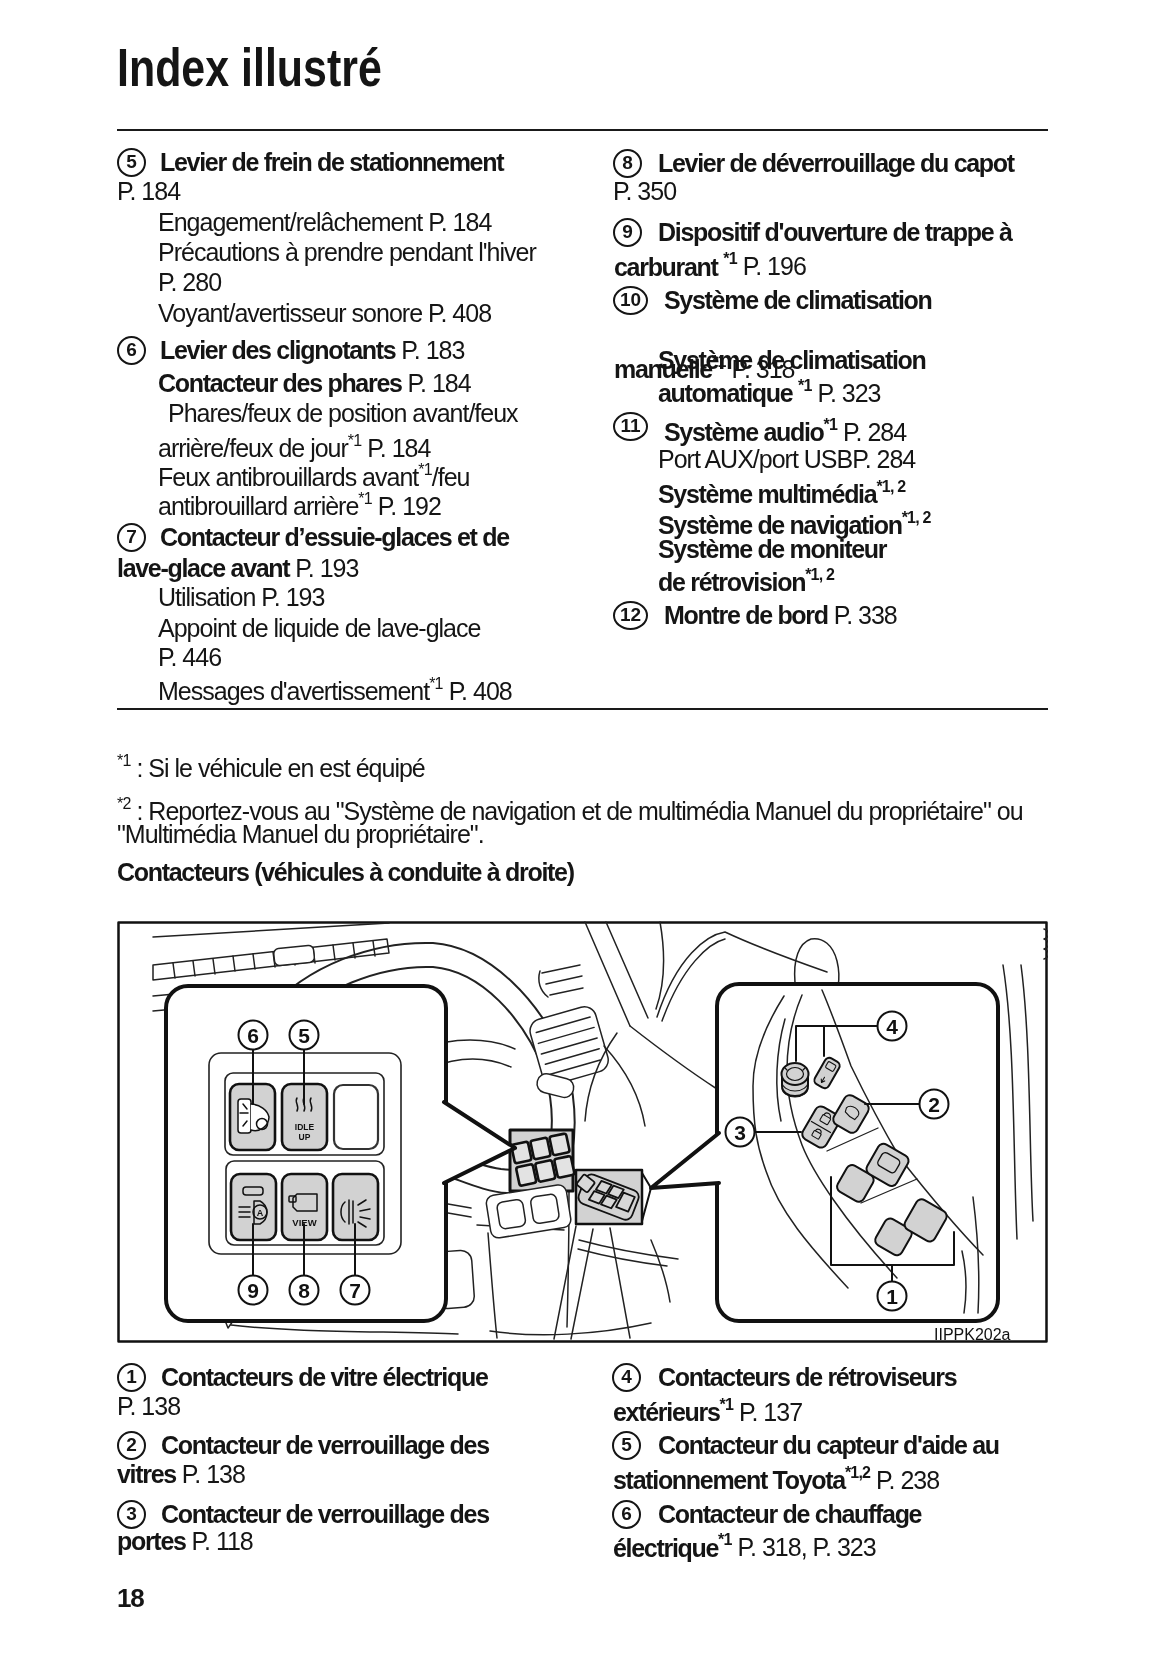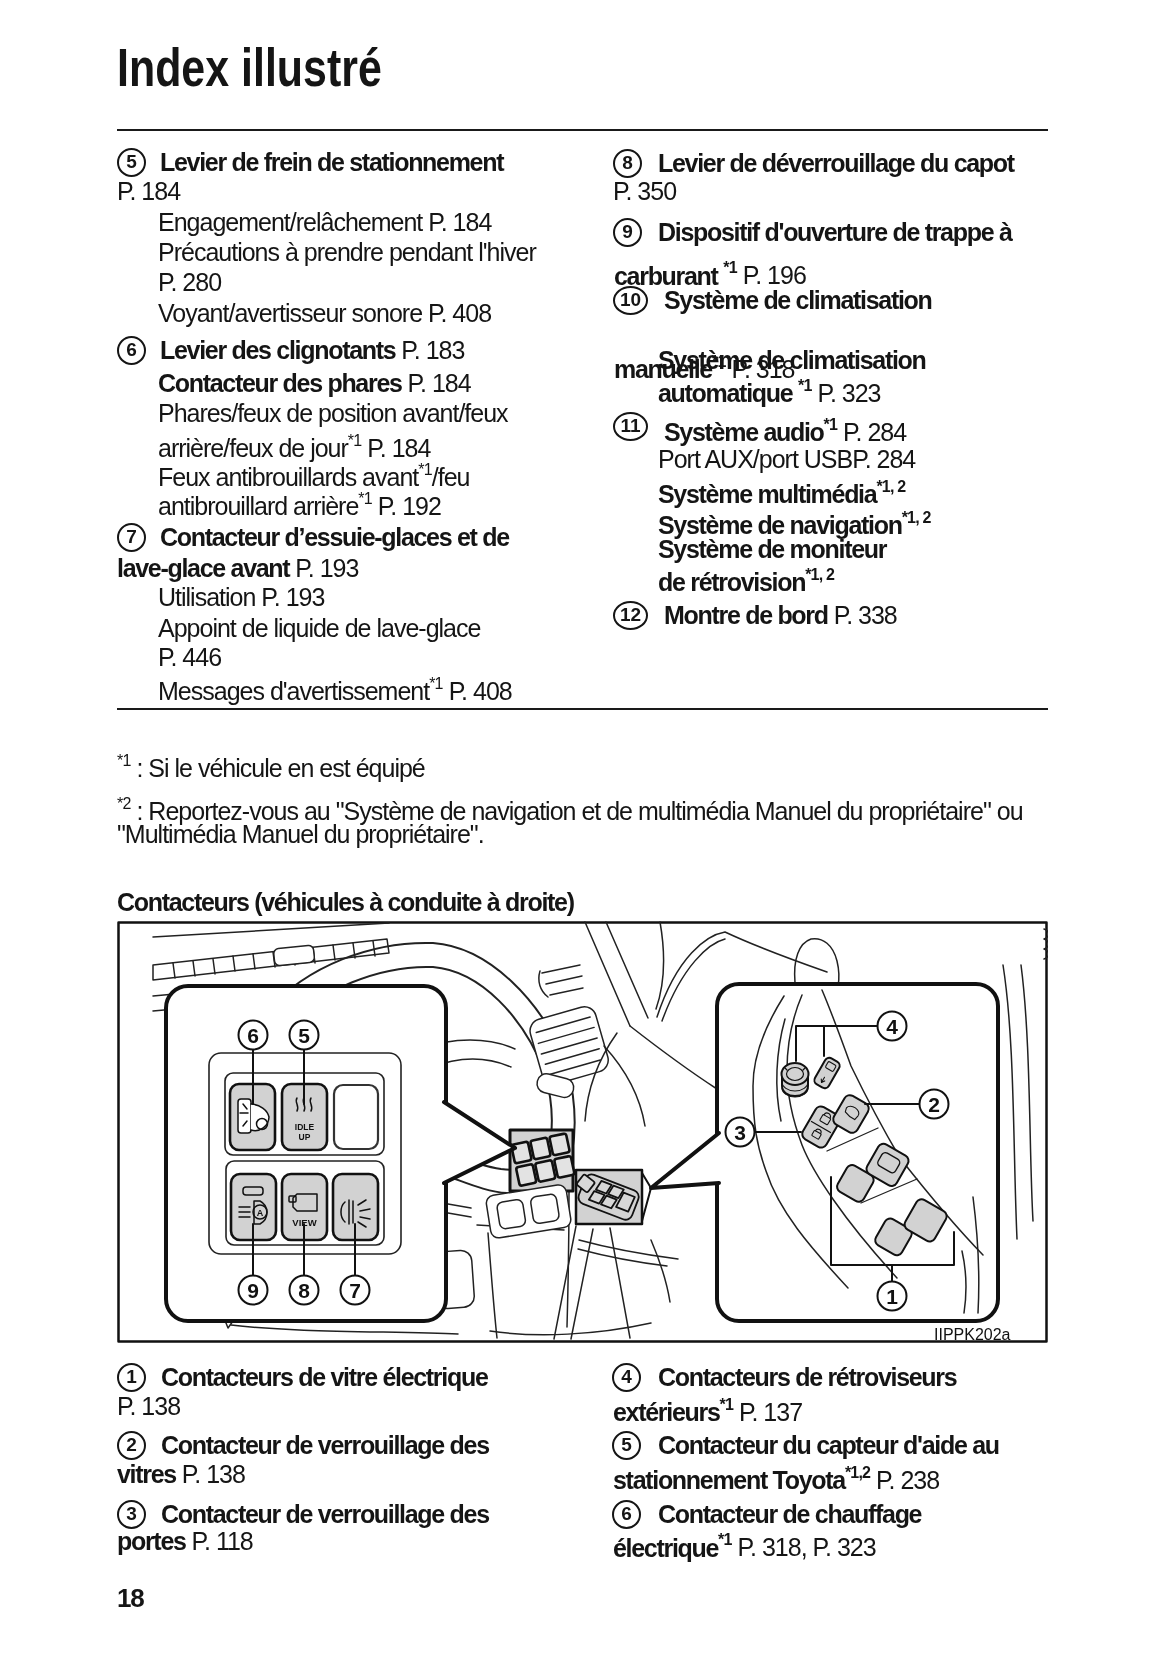--- a/index.html
+++ b/index.html
@@ -22,57 +22,57 @@
 <div class="cir" style="left:117px; top:148px;">5</div>
 <div class="ln b" style="left:160px; top:148.2px;">Levier de frein de stationnement</div>
 <div class="ln" style="left:117px; top:177px;">P. 184</div>
 <div class="ln" style="left:158px; top:207.9px;">Engagement/relâchement P. 184</div>
 <div class="ln" style="left:158px; top:237.6px;">Précautions à prendre pendant l'hiver</div>
 <div class="ln" style="left:158px; top:267.6px;">P. 280</div>
 <div class="ln" style="left:158px; top:298.5px;">Voyant/avertisseur sonore P. 408</div>
 <div class="cir" style="left:117px; top:335.6px;">6</div>
 <div class="ln" style="left:160px; top:335.6px;"><span class="b">Levier des clignotants</span> P. 183</div>
 <div class="ln" style="left:158px; top:368.6px;"><span class="b">Contacteur des phares</span> P. 184</div>
-<div class="ln" style="left:158px; top:398.7px;">Phares/feux de position avant/feux</div>
+<div class="ln" style="left:168px; top:398.7px;">Phares/feux de position avant/feux</div>
 <div class="ln" style="left:158px; top:428.3px;text-align:right;">arrière/feux de jour<sup>*1</sup> P. 184</div>
 <div class="ln" style="left:158px; top:457.2px;">Feux antibrouillards avant<sup>*1</sup>/feu</div>
 <div class="ln" style="left:158px; top:486px;">antibrouillard arrière<sup>*1</sup> P. 192</div>
 <div class="cir" style="left:117px; top:523.1px;">7</div>
 <div class="ln b" style="left:160px; top:523.1px;">Contacteur d’essuie-glaces et de</div>
 <div class="ln" style="left:117px; top:554px;"><span class="b">lave-glace avant</span> P. 193</div>
 <div class="ln" style="left:158px; top:582.8px;">Utilisation P. 193</div>
 <div class="ln" style="left:158px; top:613.7px;">Appoint de liquide de lave-glace</div>
 <div class="ln" style="left:158px; top:642.6px;">P. 446</div>
 <div class="ln" style="left:158px; top:671.4px;">Messages d'avertissement<sup>*1</sup> P. 408</div>
 
 <div class="cir" style="left:613px; top:149px;">8</div>
 <div class="ln b" style="left:658px; top:149px;">Levier de déverrouillage du capot</div>
 <div class="ln" style="left:613px; top:177px;">P. 350</div>
 <div class="cir" style="left:613px; top:218.2px;">9</div>
 <div class="ln b" style="left:658px; top:218.2px;">Dispositif d'ouverture de trappe à</div>
-<div class="ln" style="left:614px; top:246.2px;margin-top:9px;"><span class="b">carburant <sup>*1</sup></span> P. 196</div>
+<div class="ln" style="left:614px; top:246.2px;"><span class="b">carburant <sup>*1</sup></span> P. 196</div>
 <div class="cir cir2" style="left:613px; top:286.2px;">10</div>
 <div class="ln b" style="left:664px; top:286.2px;">Système de climatisation</div>
 <div class="ln" style="left:614px; top:313px;margin-top:36px;"><span class="b">manuelle<sup>*1</sup></span> P. 318</div>
 <div class="ln" style="left:658px; top:345.9px;"><span class="b">Système de climatisation</span></div>
 <div class="ln" style="left:658px; top:372.7px;"><span class="b">automatique <sup>*1</sup></span> P. 323</div>
 <div class="cir cir2" style="left:613px; top:411.8px;">11</div>
 <div class="ln" style="left:664px; top:411.8px;"><span class="b">Système audio<sup>*1</sup></span> P. 284</div>
 <div class="ln" style="left:658px; top:444.8px;">Port AUX/port USBP. 284</div>
 <div class="ln b" style="left:658px; top:473.6px;">Système multimédia<sup>*1, 2</sup></div>
 <div class="ln b" style="left:658px; top:504.5px;">Système de navigation<sup>*1, 2</sup></div>
 <div class="ln b" style="left:658px; top:535.4px;">Système de moniteur</div>
 <div class="ln b" style="left:658px; top:562.2px;">de rétrovision<sup>*1, 2</sup></div>
 <div class="cir cir2" style="left:613px; top:601.4px;">12</div>
 <div class="ln" style="left:664px; top:601.4px;"><span class="b">Montre de bord</span> P. 338</div>
 
 <div class="ln" style="left:117px; top:747.5px;"><sup>*1</sup> : Si le véhicule en est équipé</div>
 <div class="ln" style="left:117px; top:790.5px;"><sup>*2</sup> : Reportez-vous au "Système de navigation et de multimédia Manuel du propriétaire" ou</div>
 <div class="ln" style="left:117px; top:820px;">"Multimédia Manuel du propriétaire".</div>
-<div class="ln b" style="left:117px; top:858px;margin-top:30px;">Contacteurs (véhicules à conduite à droite)</div>
+<div class="ln b" style="left:117px; top:858px;">Contacteurs (véhicules à conduite à droite)</div>
 
 <svg style="position:absolute; left:117px; top:921px;" width="931" height="422" viewBox="0 0 931 422" fill="none" stroke="#222" stroke-width="1.5" stroke-linecap="round" stroke-linejoin="round">
 <rect x="1.5" y="1.5" width="928" height="419" stroke-width="2.5" stroke="#111"></rect>
 
 <g>
 
   <path d="M36,16 L272,2"></path>
   <path d="M36,44 L270,18 L272,32 L36,59 Z"></path>
   <path d="M56,42 l2,15 M76,40 l2,15 M96,38 l2,15 M116,35 l2,15 M136,33 l2,15 M156,31 l2,15 M176,29 l2,15 M196,27 l2,15 M216,24 l2,15 M236,22 l2,15 M256,20 l2,15"></path>
   <rect x="157" y="26" width="40" height="17" rx="5" transform="rotate(-6 177 34)" fill="#fff"></rect>

